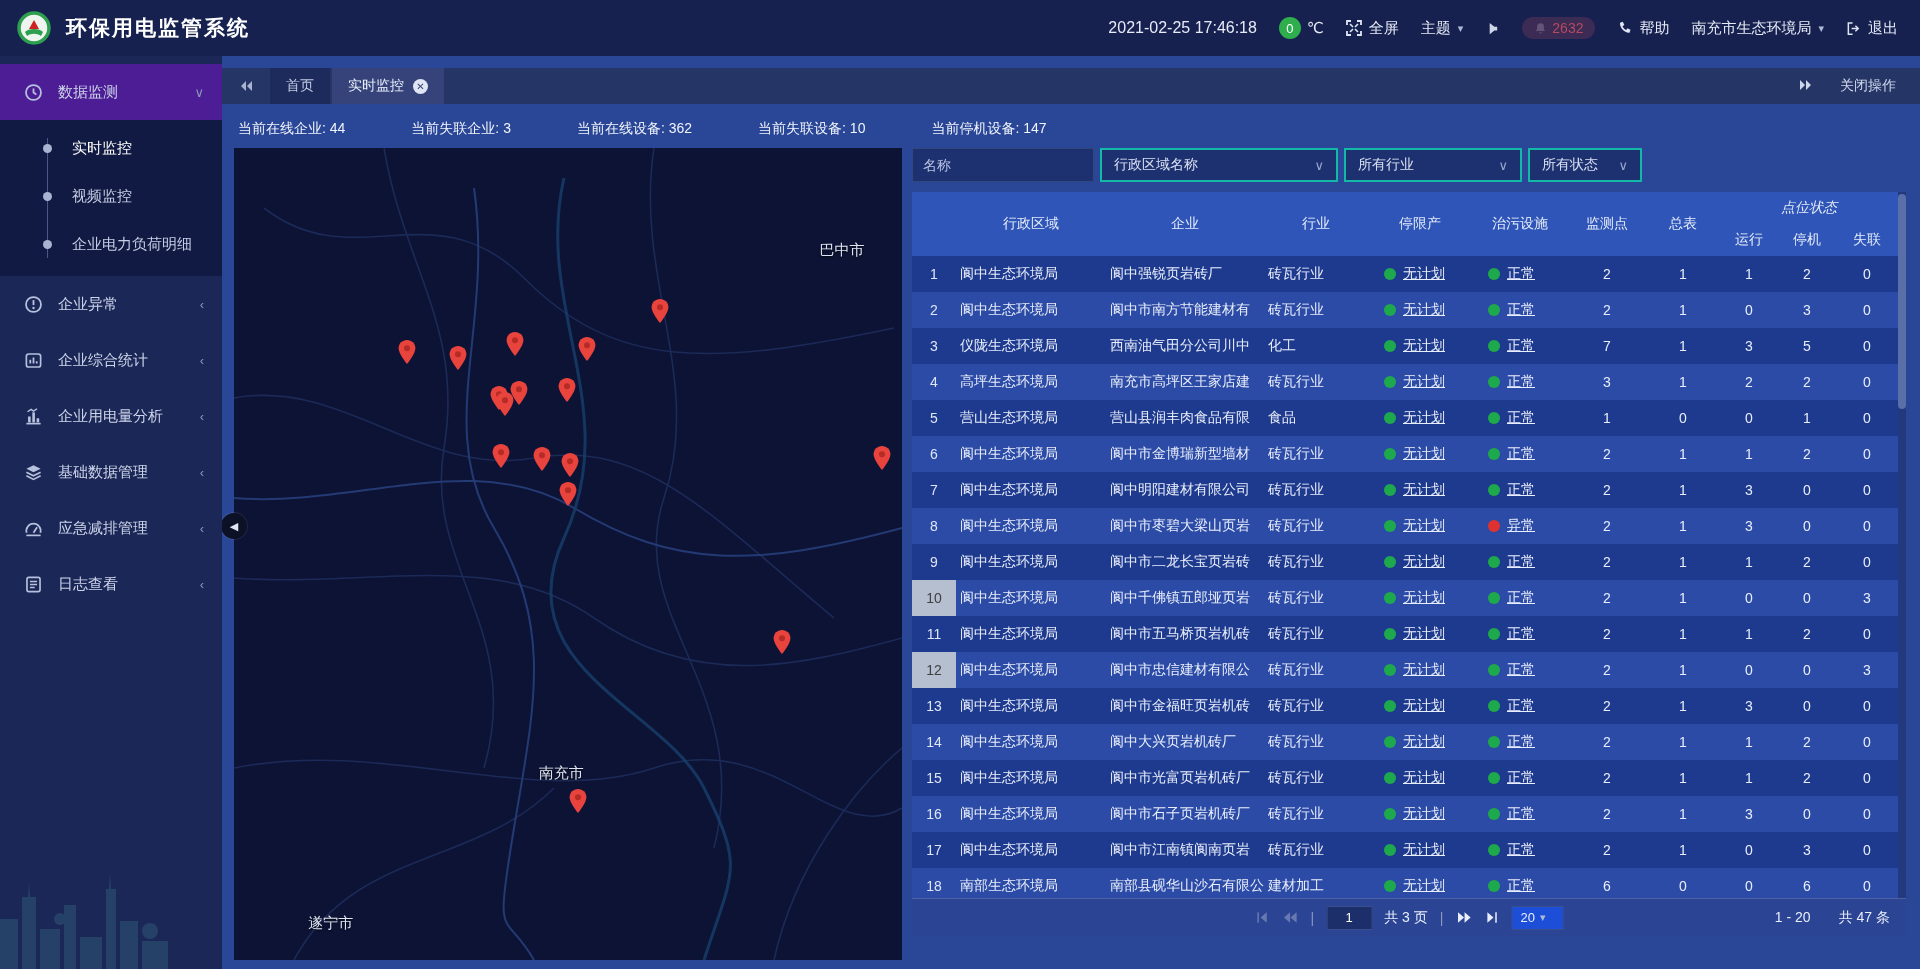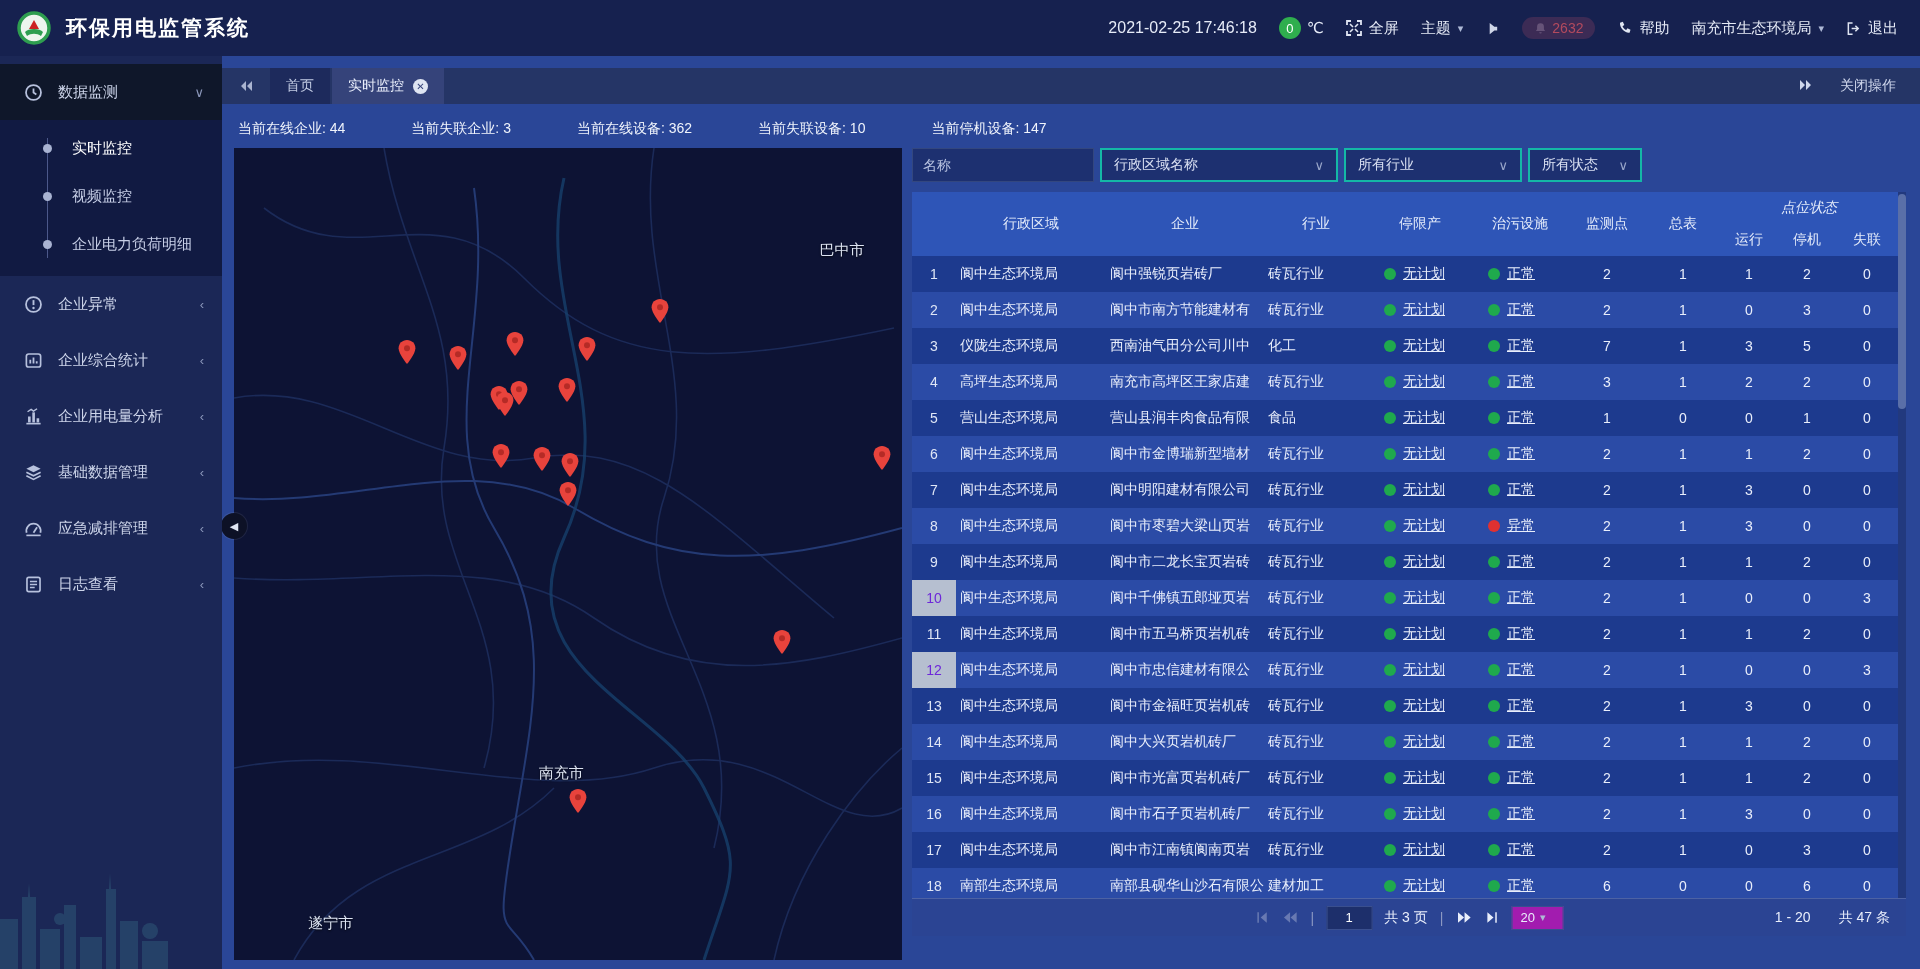--- a/index.html
+++ b/index.html
@@ -17,21 +17,21 @@
   .hbtn { display:flex; align-items:center; gap:7px; cursor:pointer; white-space:nowrap; }
   .hbtn svg { display:block; }
   .caret { font-size:11px; color:#aeb9d6; }
   .notif-pill { display:flex; align-items:center; gap:5px; background:#3c2b55; border-radius:12px; padding:3px 12px; color:#b34a5e; font-size:14px; }
   .notif-pill .bell { opacity:.55; }
 
   
   .sidebar { position:absolute; top:56px; left:0; width:222px; bottom:0; background:#1b2756; color:#cdd5ea; overflow:hidden; z-index:10; }
   .nav { padding-top:8px; }
   .sgroup { height:56px; display:flex; align-items:center; padding:0 18px 0 24px; font-size:15px; cursor:pointer; }
-  .sgroup.active { background:#0f172a; }
+  .sgroup.active { background:#4c1d95; }
   .gicon { width:19px; height:19px; margin-right:15px; color:#b7c1dd; flex:none; }
   .gicon svg { width:19px; height:19px; display:block; }
   .glabel { flex:1; }
   .gchev { color:#8b97ba; font-size:13px; }
   .submenu { background:#111a42; position:relative; padding:4px 0 8px; }
   .submenu::before { content:""; position:absolute; left:47px; top:18px; bottom:18px; width:1px; background:#4c588a; }
   .subitem { height:48px; display:flex; align-items:center; padding-left:43px; font-size:15px; color:#c6cee6; cursor:pointer; position:relative; }
   .subitem .sdot { width:9px; height:9px; border-radius:50%; background:#a9b3d2; margin-right:20px; z-index:1; flex:none; }
   .subitem.active { color:#ffffff; }
   .skyline { position:absolute; bottom:0; left:0; width:222px; opacity:.30; }
@@ -71,35 +71,35 @@
   .thead { background:#2e55b7; display:grid; grid-template-columns:var(--cols); grid-template-rows:32px 32px; color:#e4ebfa; font-size:14px; margin-right:8px; }
   .th { grid-row:1/3; display:flex; align-items:center; justify-content:center; }
   .th-group { grid-row:1; grid-column:9/12; display:flex; align-items:center; justify-content:center; font-style:italic; }
   .th-sub { grid-row:2; display:flex; align-items:center; justify-content:center; }
   .tbody { height:642px; overflow:hidden; margin-right:8px; }
   .trow { display:grid; grid-template-columns:var(--cols); height:36px; align-items:stretch; color:#e9eefb; font-size:14px; cursor:pointer; }
   .trow.odd { background:#1d3a8e; }
   .trow.even { background:#2b4ba6; }
   .cell { display:flex; align-items:center; }
   .cell-num { justify-content:center; color:#dfe6f6; }
-  .cell-num.hl { background:#b6bfd0; color:#6d28d9; }
+  .cell-num.hl { background:#b6bfd0; color:#404040; }
   .cell-txt { padding-left:4px; white-space:nowrap; overflow:hidden; }
   .cell-status { gap:7px; padding-left:16px;text-decoration:underline; }
   .dot { width:12px; height:12px; border-radius:50%; flex:none; }
   .cell-c { justify-content:center; }
   .vscroll { position:absolute; right:0; top:0; bottom:0; width:8px; background:#22397e; }
   .vthumb { position:absolute; top:2px; left:0; width:8px; height:215px; border-radius:4px; background:#5a6fa8; }
 
   .pagefoot { height:38px; background:#2b4493; border-top:1px solid rgba(255,255,255,.16); display:flex; align-items:center; position:relative; color:#e9eefb; font-size:14px; }
   .pf-center { position:absolute; left:50%; transform:translateX(-50%); display:flex; align-items:center; gap:12px; }
   .pg-btn { display:flex; align-items:center; cursor:pointer; }
   .pg-btn.disabled { opacity:.55; cursor:default; }
   .pg-divider { color:#8c98c2; }
   .pg-input { width:46px; height:24px; background:#1d2f6b; border:1px solid #3a4f8e; color:#fff; text-align:center; font-size:13px; outline:none; }
-  .pg-select { min-width:52px; height:24px; padding:0 8px; background:#a21caf; border:1px solid #3a4f8e; color:#e9eefb; display:flex; align-items:center; gap:5px; font-size:13px; cursor:pointer; }
+  .pg-select { min-width:52px; height:24px; padding:0 8px; background:#1d4ed8; border:1px solid #3a4f8e; color:#e9eefb; display:flex; align-items:center; gap:5px; font-size:13px; cursor:pointer; }
   .pf-right { margin-left:auto; padding-right:16px; display:flex; gap:28px; }
 </style>
 </head>
 <body>
 
 <div class="header">
   <svg class="logo" viewBox="0 0 36 36">
     <circle cx="18" cy="18" r="16" fill="#eef5ee"></circle>
     <circle cx="18" cy="18" r="15" fill="none" stroke="#2e9e4f" stroke-width="3.5"></circle>
     <path d="M18 10l5 9h-10z" fill="#cc2222"></path>

